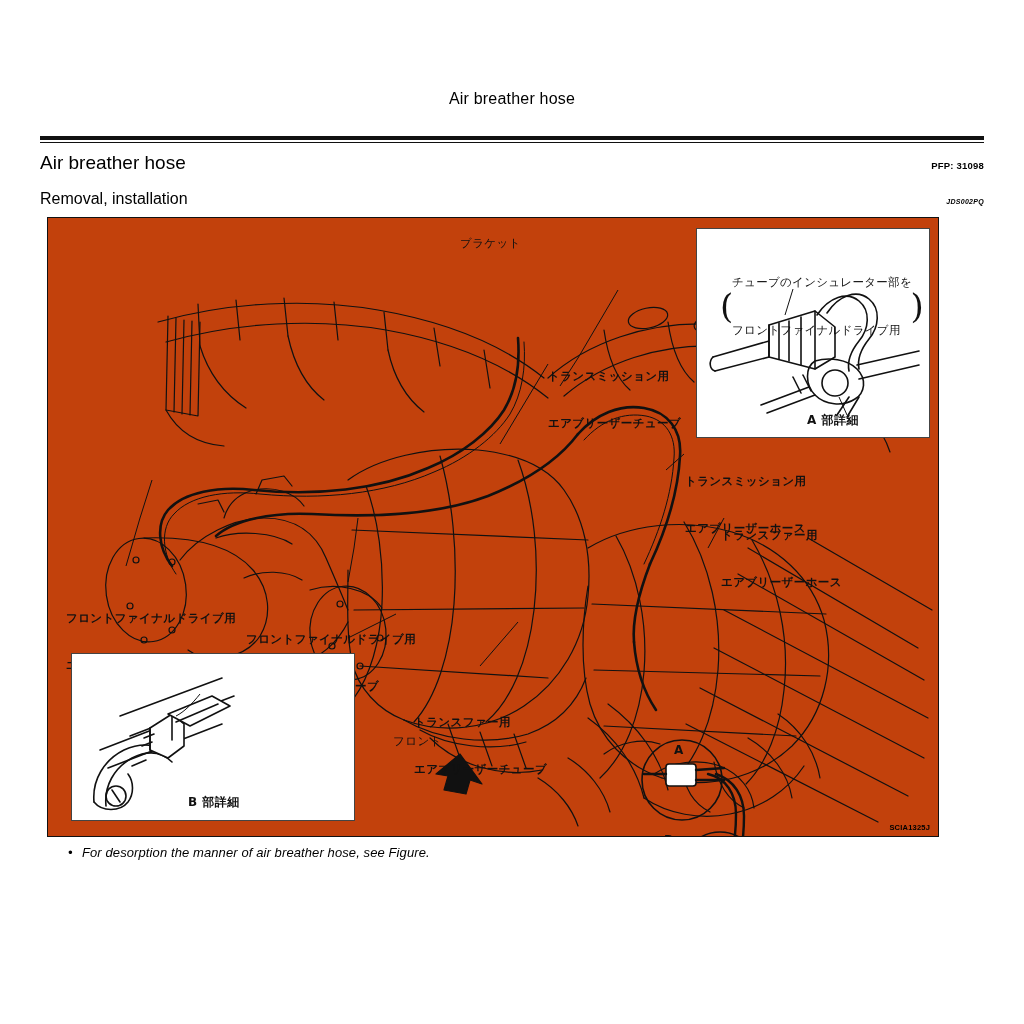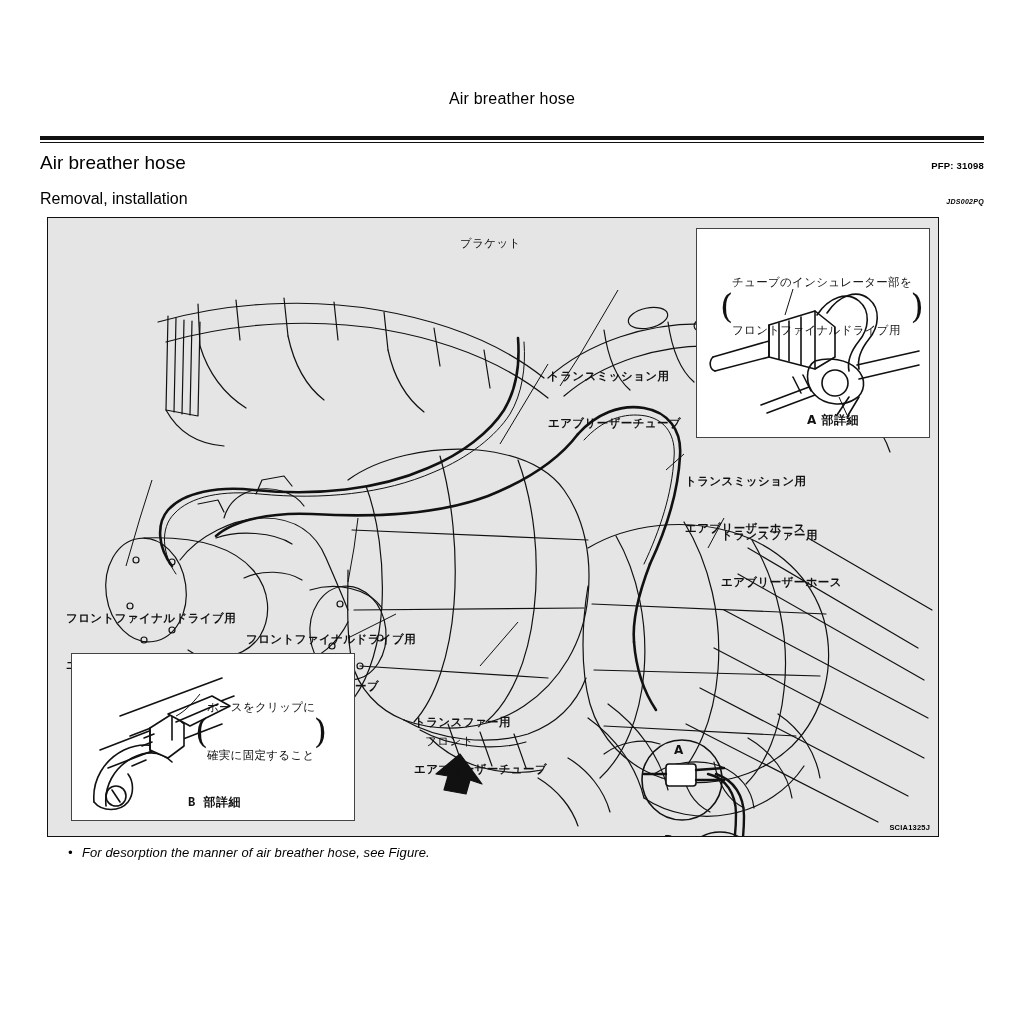--- a/index.html
+++ b/index.html
@@ -74,21 +74,21 @@
     letter-spacing: 0.3px;
   }
 
   
   .figure-frame {
     position: absolute;
     left: 47px; top: 217px;
     width: 890px;
     height: 618px;
     border: 1.5px solid #111111;
-    background: #e5e5e5;
+    background: #c2410c;
     overflow: hidden;
   }
   .figure-code {
     position: absolute;
     right: 8px; bottom: 4px;
     font-size: 7.5px;
     font-weight: bold;
     letter-spacing: 0.2px;
   }
 
@@ -153,21 +153,20 @@
     color: #111111;
   }
 
   
   .front-label {
     position: absolute;
     font-family: "DejaVu Sans", sans-serif;
     font-size: 11.5px;
     letter-spacing: 0.5px;
     color: #111111;
-    margin-left: 32px;
   }
 
   
   .marker-letter {
     position: absolute;
     font-family: "DejaVu Sans", sans-serif;
     font-size: 12px;
     font-weight: bold;
     color: #111111;
   }
@@ -507,26 +506,22 @@
 
           <path d="M72 84 L82 80"></path>
           <path d="M70 92 L80 88"></path>
           <path d="M60 112 L74 106"></path>
         </g>
         <g fill="none" stroke="#111111" stroke-width="1">
           <path d="M128 40 C120 50 112 58 104 62"></path>
         </g>
       </svg>
 
-      <div class="note" style="left:122px; top:12px;">
-        <div>ホースをクリップに</div>
-        <div>確実に固定すること</div>
-      </div>
-
-      <div class="inset-label" style="left:116px; top:140px;font-family:Liberation Mono, monospace;">B 部詳細</div>
+
+      <div class="inset-label" style="left:116px; top:140px;">B 部詳細</div>
     </div>
 
     <div class="figure-code">SCIA1325J</div>
   </div>
 
   <div class="bullet-note">
     <span class="dot">•</span><span>For desorption the manner of air breather hose, see Figure.</span>
   </div>
 
 

